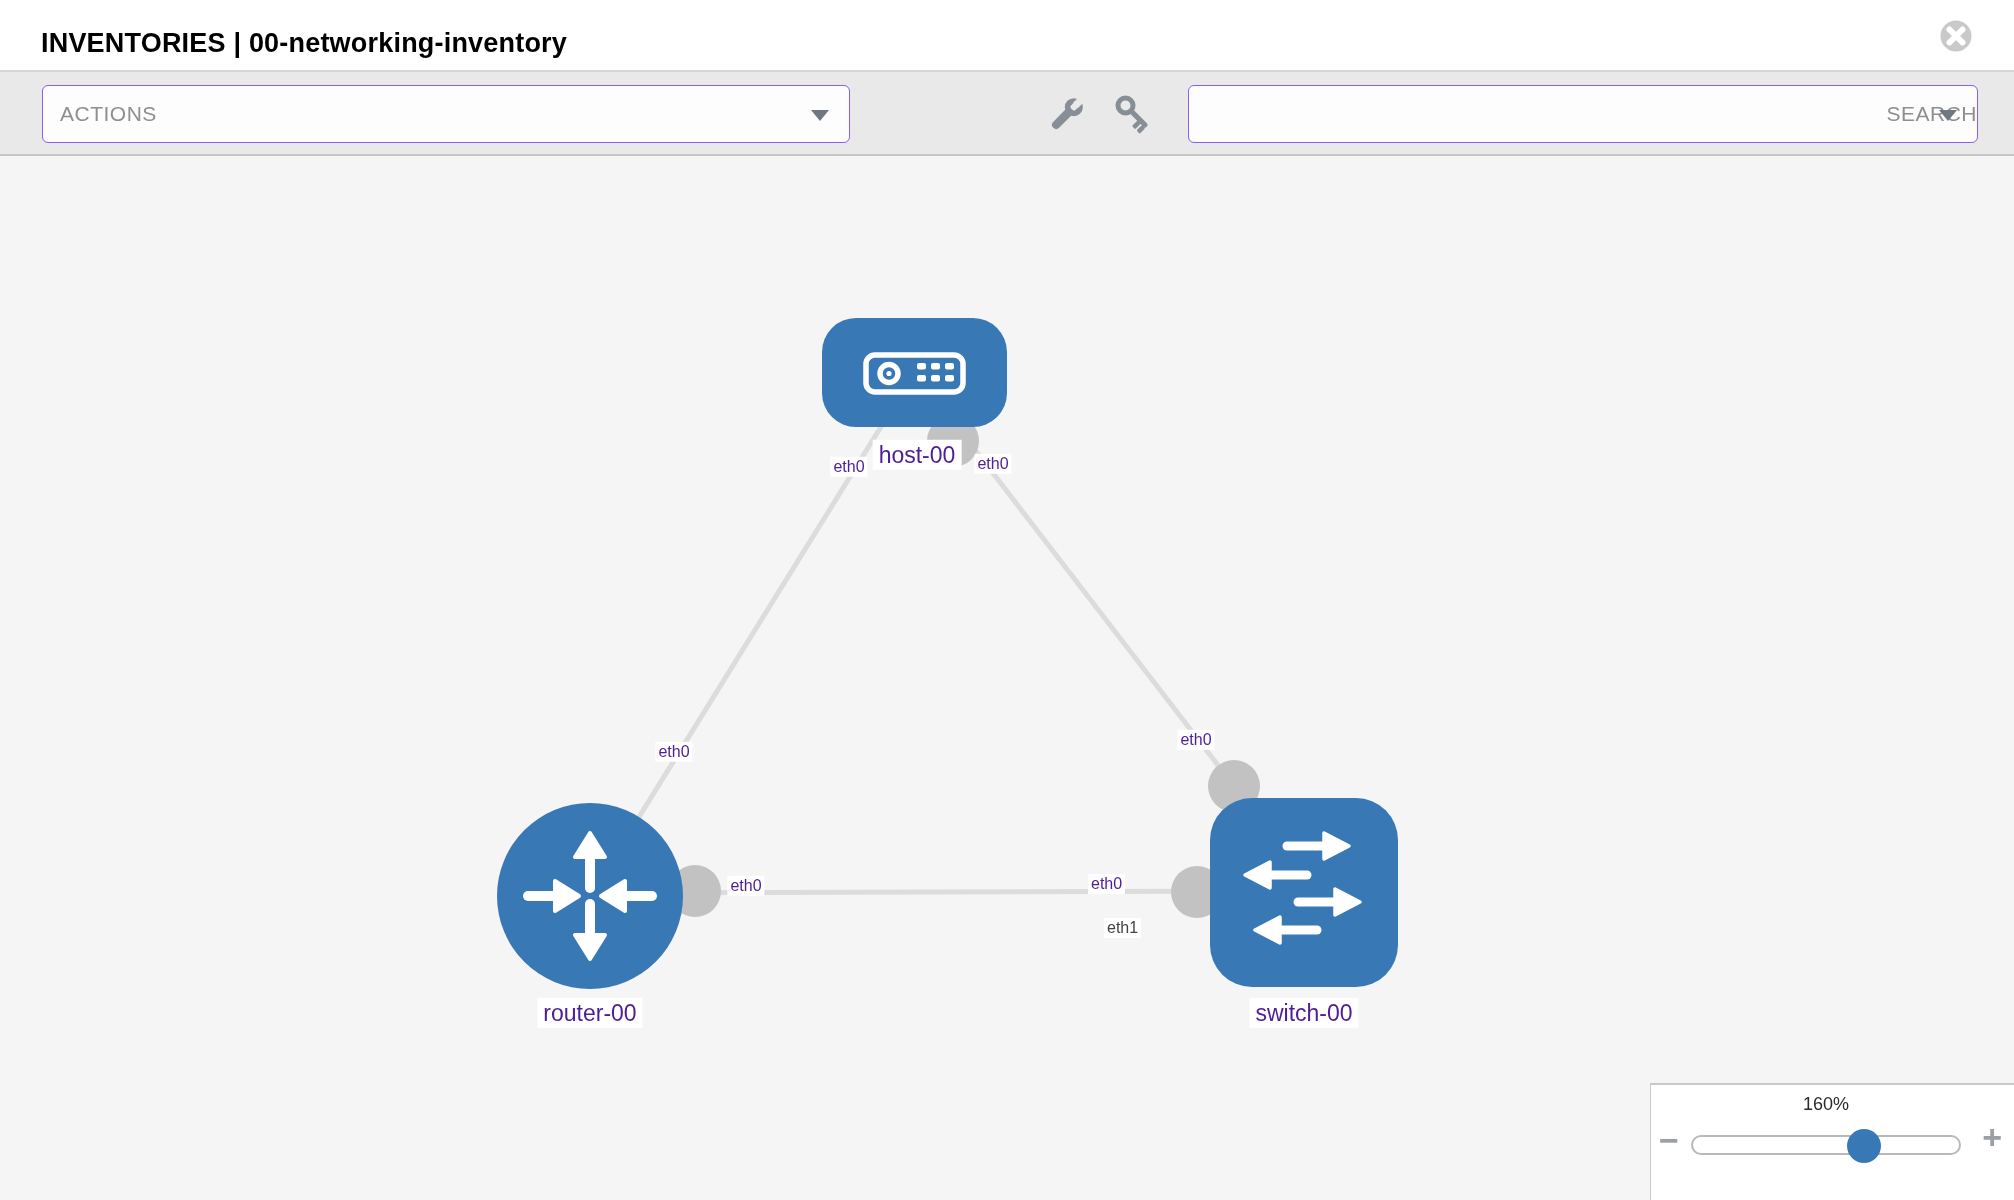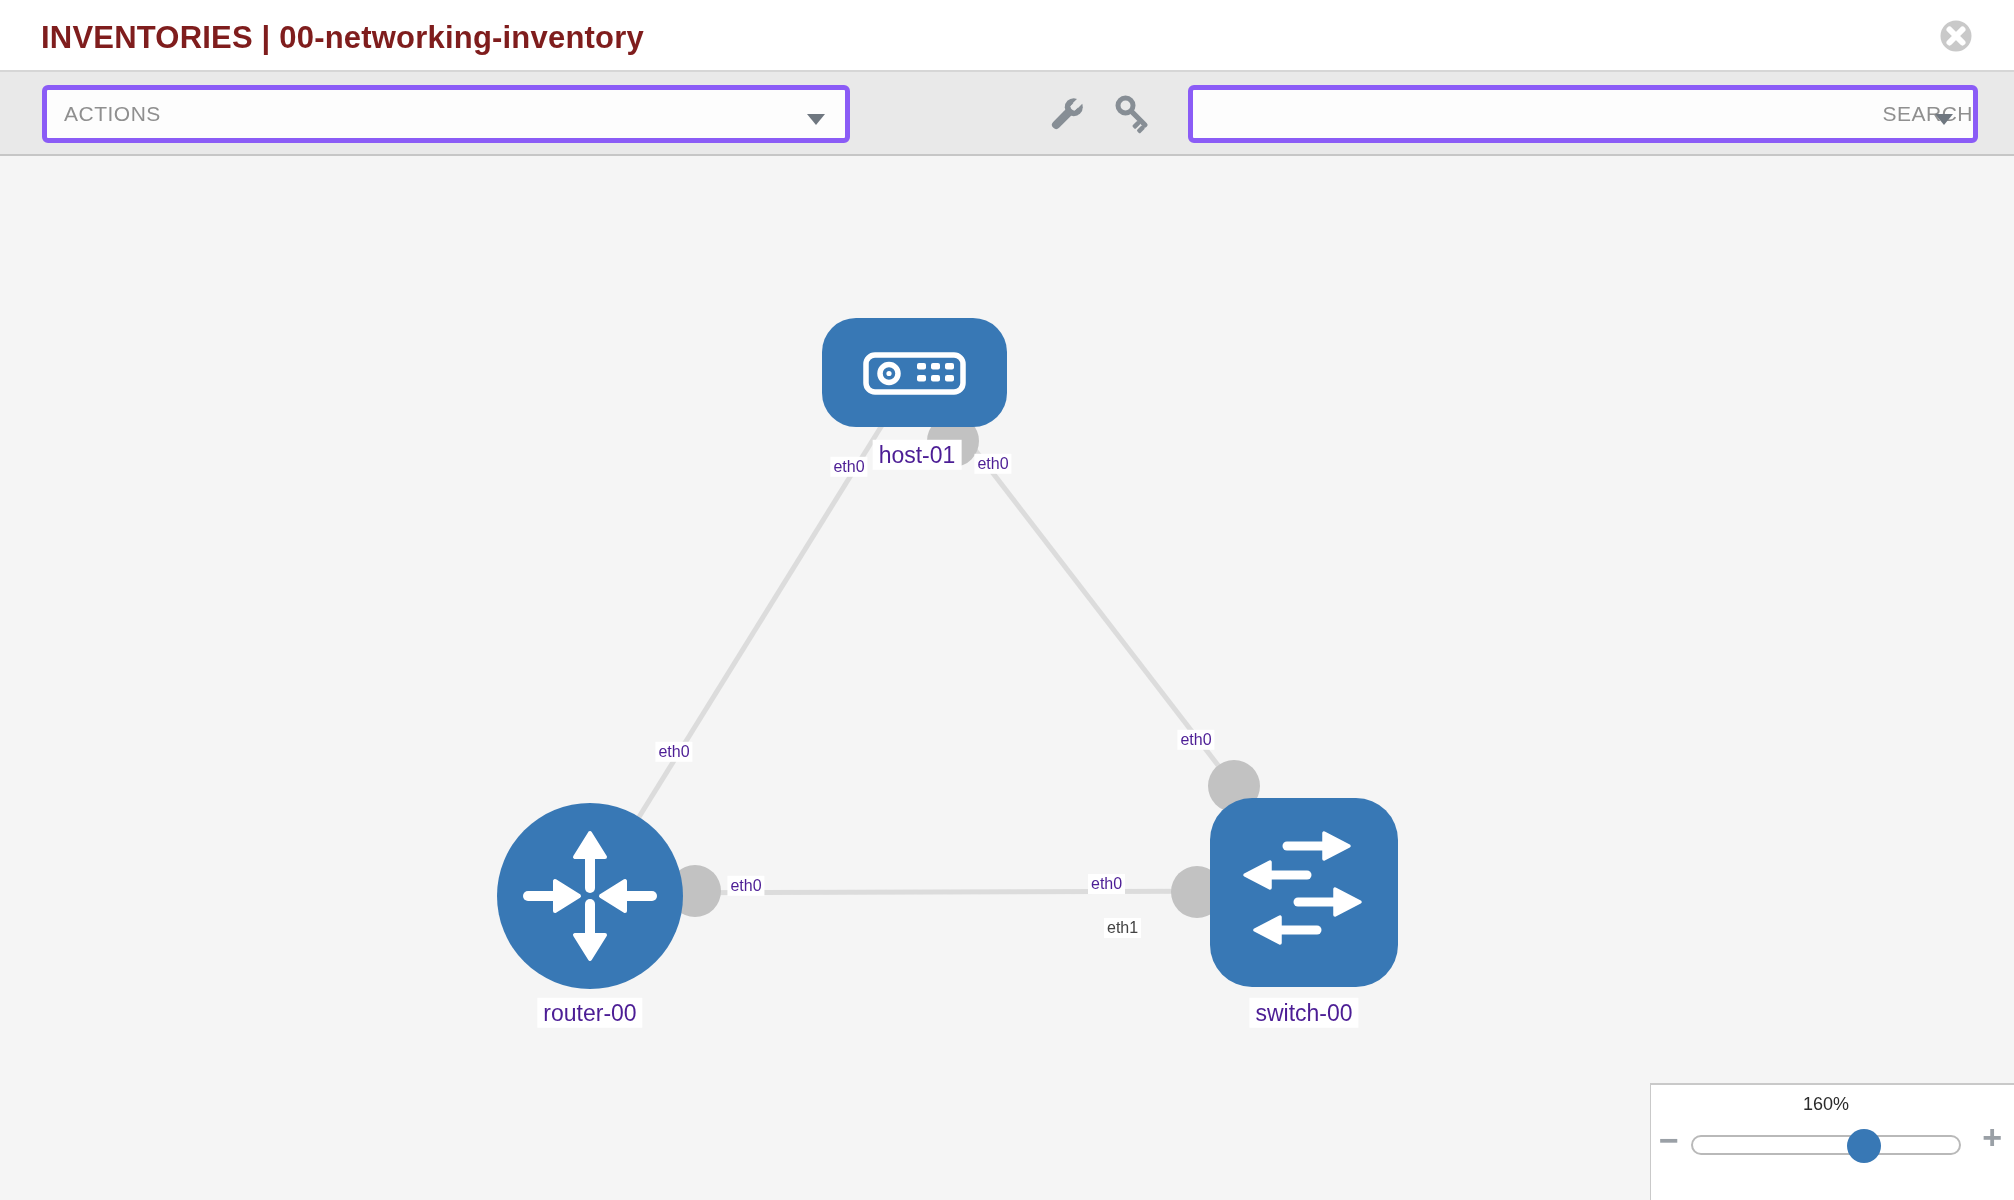--- a/index.html
+++ b/index.html
@@ -3,30 +3,30 @@
 <meta charset="utf-8">
 <style>
   * { margin:0; padding:0; box-sizing:border-box; }
   html,body { width:2014px; height:1200px; overflow:hidden; background:#fff;
               font-family:"Liberation Sans", sans-serif; }
   body { position:relative; }
 
   
   .header { position:absolute; left:0; top:0; width:2014px; height:72px;
             background:#ffffff; border-bottom:2px solid #d6d6d6; }
-  .header-title { position:absolute; left:41px; top:20px; font-size:31px;
-                  font-weight:bold; color:#7f1d1d; letter-spacing:0.2px; }
+  .header-title { position:absolute; left:41px; top:28px; font-size:27px;
+                  font-weight:bold; color:#000000; letter-spacing:0.2px; }
   .close-btn { position:absolute; right:40px; top:18px; width:36px; height:36px;
                cursor:pointer; }
 
   
   .toolbar { position:absolute; left:0; top:72px; width:2014px; height:84px;
              background:#e9e9e9; border-bottom:2px solid #c6c6c6; }
   .dd-box { position:absolute; top:13px; height:58px; background:#fdfdfd;
-            border:5px solid #8b5cf6; border-radius:6px; cursor:pointer;
+            border:1px solid #8b5cf6; border-radius:6px; cursor:pointer;
             display:flex; align-items:center; }
   .dd-actions { left:42px;  width:808px; }
   .dd-search  { left:1188px; width:790px;justify-content:flex-end; }
   .dd-label { margin-left:17px; font-size:21px; color:#8f8f8f; letter-spacing:0.5px; }
   .dd-caret { position:absolute; right:20px; top:24px; width:0; height:0;
               border-left:9px solid transparent; border-right:9px solid transparent;
               border-top:11px solid #6f7780; }
   .tool-icon { position:absolute; top:23px; width:40px; height:40px; cursor:pointer; }
   .tool-wrench { left:1046px; }
   .tool-key    { left:1115px; }
@@ -164,21 +164,21 @@
         <line x1="3" y1="-17.5" x2="-37" y2="-17.5" stroke-width="9"></line>
         <polygon points="-59,-17.5 -34,-30.5 -34,-4.5" stroke-width="3.5"></polygon>
         <line x1="-6" y1="9.5" x2="34" y2="9.5" stroke-width="9"></line>
         <polygon points="56,9.5 31,-3.5 31,22.5" stroke-width="3.5"></polygon>
         <line x1="13" y1="37.5" x2="-27" y2="37.5" stroke-width="9"></line>
         <polygon points="-49,37.5 -24,24.5 -24,50.5" stroke-width="3.5"></polygon>
       </g>
     </g>
   </svg>
 
-  <div class="nlabel center big" style="left:917px; top:299px;">host-01</div>
+  <div class="nlabel center big" style="left:917px; top:299px;">host-00</div>
   <div class="nlabel center big" style="left:590px; top:857px;">router-00</div>
   <div class="nlabel center big" style="left:1304px; top:857px;">switch-00</div>
 
   <div class="nlabel center small" style="left:849px; top:311px;">eth0</div>
   <div class="nlabel center small" style="left:993px; top:308px;">eth0</div>
   <div class="nlabel center small" style="left:674px; top:596px;">eth0</div>
   <div class="nlabel center small" style="left:1196px; top:584px;">eth0</div>
   <div class="nlabel center small" style="left:746px; top:730px;">eth0</div>
 
   <div class="nlabel small" style="left:1088px; top:718px;">eth0</div>

